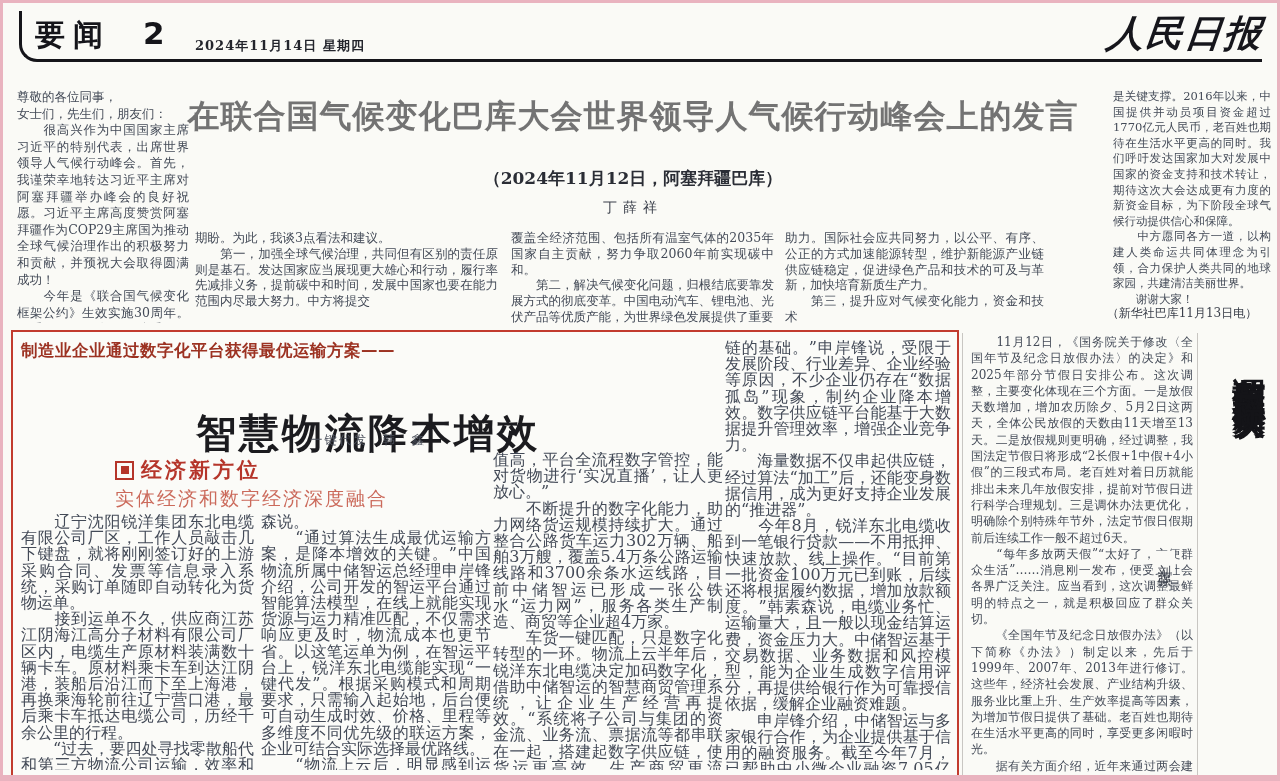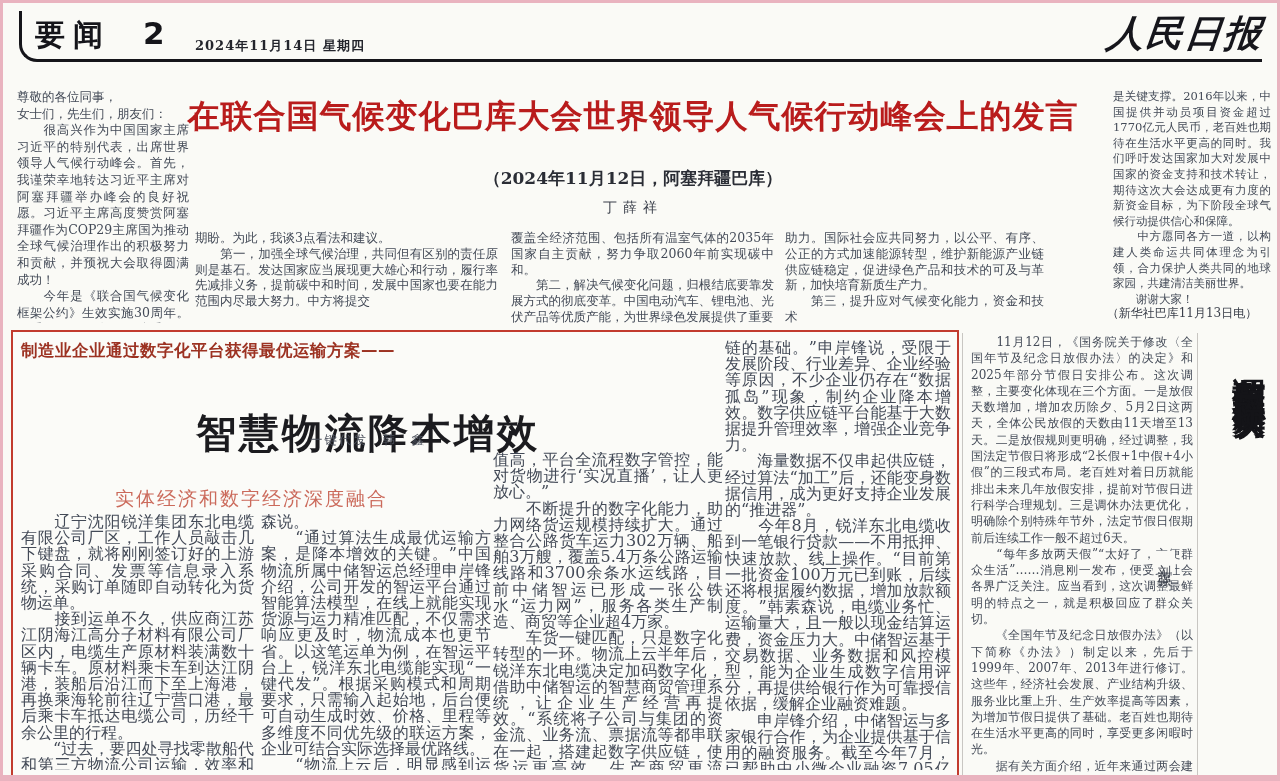--- a/index.html
+++ b/index.html
@@ -28,21 +28,21 @@
   .masthead{
     right:14px;top:6px;font-size:37px;font-weight:bold;font-style:italic;
     color:#16161c;transform:skewX(-6deg);letter-spacing:2px;
     font-family:"DejaVu Serif","Liberation Serif",serif;
   }
 
   
   .sp-intro{left:14px;top:86px;width:172px;height:234px;font-size:12.5px;line-height:16.6px;}
   .sp-title{
     left:150px;top:92px;width:960px;text-align:center;
-    font-size:32px;font-weight:bold;color:#b91c1c;letter-spacing:1px;
+    font-size:32px;font-weight:bold;color:#737373;letter-spacing:1px;
     font-family:Liberation Mono, monospace;white-space:nowrap;
   }
   .sp-subtitle{left:150px;top:164px;width:960px;text-align:center;font-size:17px;font-weight:bold;color:#2a2d35;}
   .sp-author{left:150px;top:196px;width:960px;text-align:center;font-size:14px;color:#3a3f4a;letter-spacing:6px;}
   .sp-col{font-size:12.5px;line-height:15.8px;}
   .sp-a{left:192px;top:227px;width:303px;height:96px;}
   .sp-b{left:508px;top:227px;width:263px;height:96px;}
   .sp-c{left:782px;top:227px;width:259px;height:96px;}
   .sp-d{left:1110px;top:86px;width:158px;height:218px;font-size:11.5px;line-height:15.6px;}
   .sp-dateline{left:1090px;top:302px;width:178px;text-align:center;font-size:12px;color:#3a3f4a;}
@@ -121,20 +121,26 @@
     <div class="abs flow sp-col sp-d">是关键支撑。2016年以来，中国提供并动员项目资金超过1770亿元人民币，老百姓也期待在生活水平更高的同时。我们呼吁发达国家加大对发展中国家的资金支持和技术转让，期待这次大会达成更有力度的新资金目标，为下阶段全球气候行动提供信心和保障。
 　　中方愿同各方一道，以构建人类命运共同体理念为引领，合力保护人类共同的地球家园，共建清洁美丽世界。
 　　谢谢大家！</div>
     <div class="abs sp-dateline">（新华社巴库11月13日电）</div>
   </div>
 
   <div class="abs box">
     <div class="abs bx-eyebrow">制造业企业通过数字化平台获得最优运输方案——</div>
     <div class="abs bx-title">智慧物流降本增效</div>
     <div class="abs bx-byline">一键代发　韩　鑫</div>
+    <div class="abs badge-row">
+      <span class="badge-icon">
+          <span class="inner"></span>
+        </span>
+      <span class="badge-label">经济新方位</span>
+    </div>
     <div class="abs badge-sub">实体经济和数字经济深度融合</div>
     <div class="abs flow bx-col bx-1">　　辽宁沈阳锐洋集团东北电缆有限公司厂区，工作人员敲击几下键盘，就将刚刚签订好的上游采购合同、发票等信息录入系统，采购订单随即自动转化为货物运单。
 　　接到运单不久，供应商江苏江阴海江高分子材料有限公司厂区内，电缆生产原材料装满数十辆卡车。原材料乘卡车到达江阴港，装船后沿江而下至上海港，再换乘海轮前往辽宁营口港，最后乘卡车抵达电缆公司，历经千余公里的行程。
 　　“过去，要四处寻找零散船代和第三方物流公司运输，效率和成本不可控。现在，智运平台为我们设计运输方案，智慧多式联运助力货物‘门到门’，整体运费节省超过15%，实现效率最大化。”锐洋东北电缆总经理韩素</div>
     <div class="abs flow bx-col bx-2">森说。
 　　“通过算法生成最优运输方案，是降本增效的关键。”中国物流所属中储智运总经理申岸锋介绍，公司开发的智运平台通过智能算法模型，在线上就能实现货源与运力精准匹配，不仅需求响应更及时，物流成本也更节省。以这笔运单为例，在智运平台上，锐洋东北电缆能实现“一键代发”。根据采购模式和周期要求，只需输入起始地，后台便可自动生成时效、价格、里程等多维度不同优先级的联运方案，企业可结合实际选择最优路线。
 　　“物流上云后，明显感到运输更高效、更安全。”韩素森说，智慧物流降本增效，而且价格稳定，不会出现以往运力波动带来的临时涨价情况，“更重要的是，我们运输的货物货</div>
     <div class="abs flow bx-col bx-3">值高，平台全流程数字管控，能对货物进行‘实况直播’，让人更放心。”
 　　不断提升的数字化能力，助力网络货运规模持续扩大。通过整合公路货车运力302万辆、船舶3万艘，覆盖5.4万条公路运输线路和3700余条水运线路，目前中储智运已形成一张公铁水“运力网”，服务各类生产制造、商贸等企业超4万家。
 　　车货一键匹配，只是数字化转型的一环。物流上云半年后，锐洋东北电缆决定加码数字化，借助中储智运的智慧商贸管理系统，让企业生产经营再提效。“系统将子公司与集团的资金流、业务流、票据流等都串联在一起，搭建起数字供应链，使货运更高效、生产商贸更流畅。”韩素森介绍，公司已实现全流程数字化——发布商品后，签约、支付、结算、开票一气呵成；货物发运后，运单自动生成，精准匹配司机接单承运；卸货后，上传电子回单、支付运费，实现财务数字化管理。

